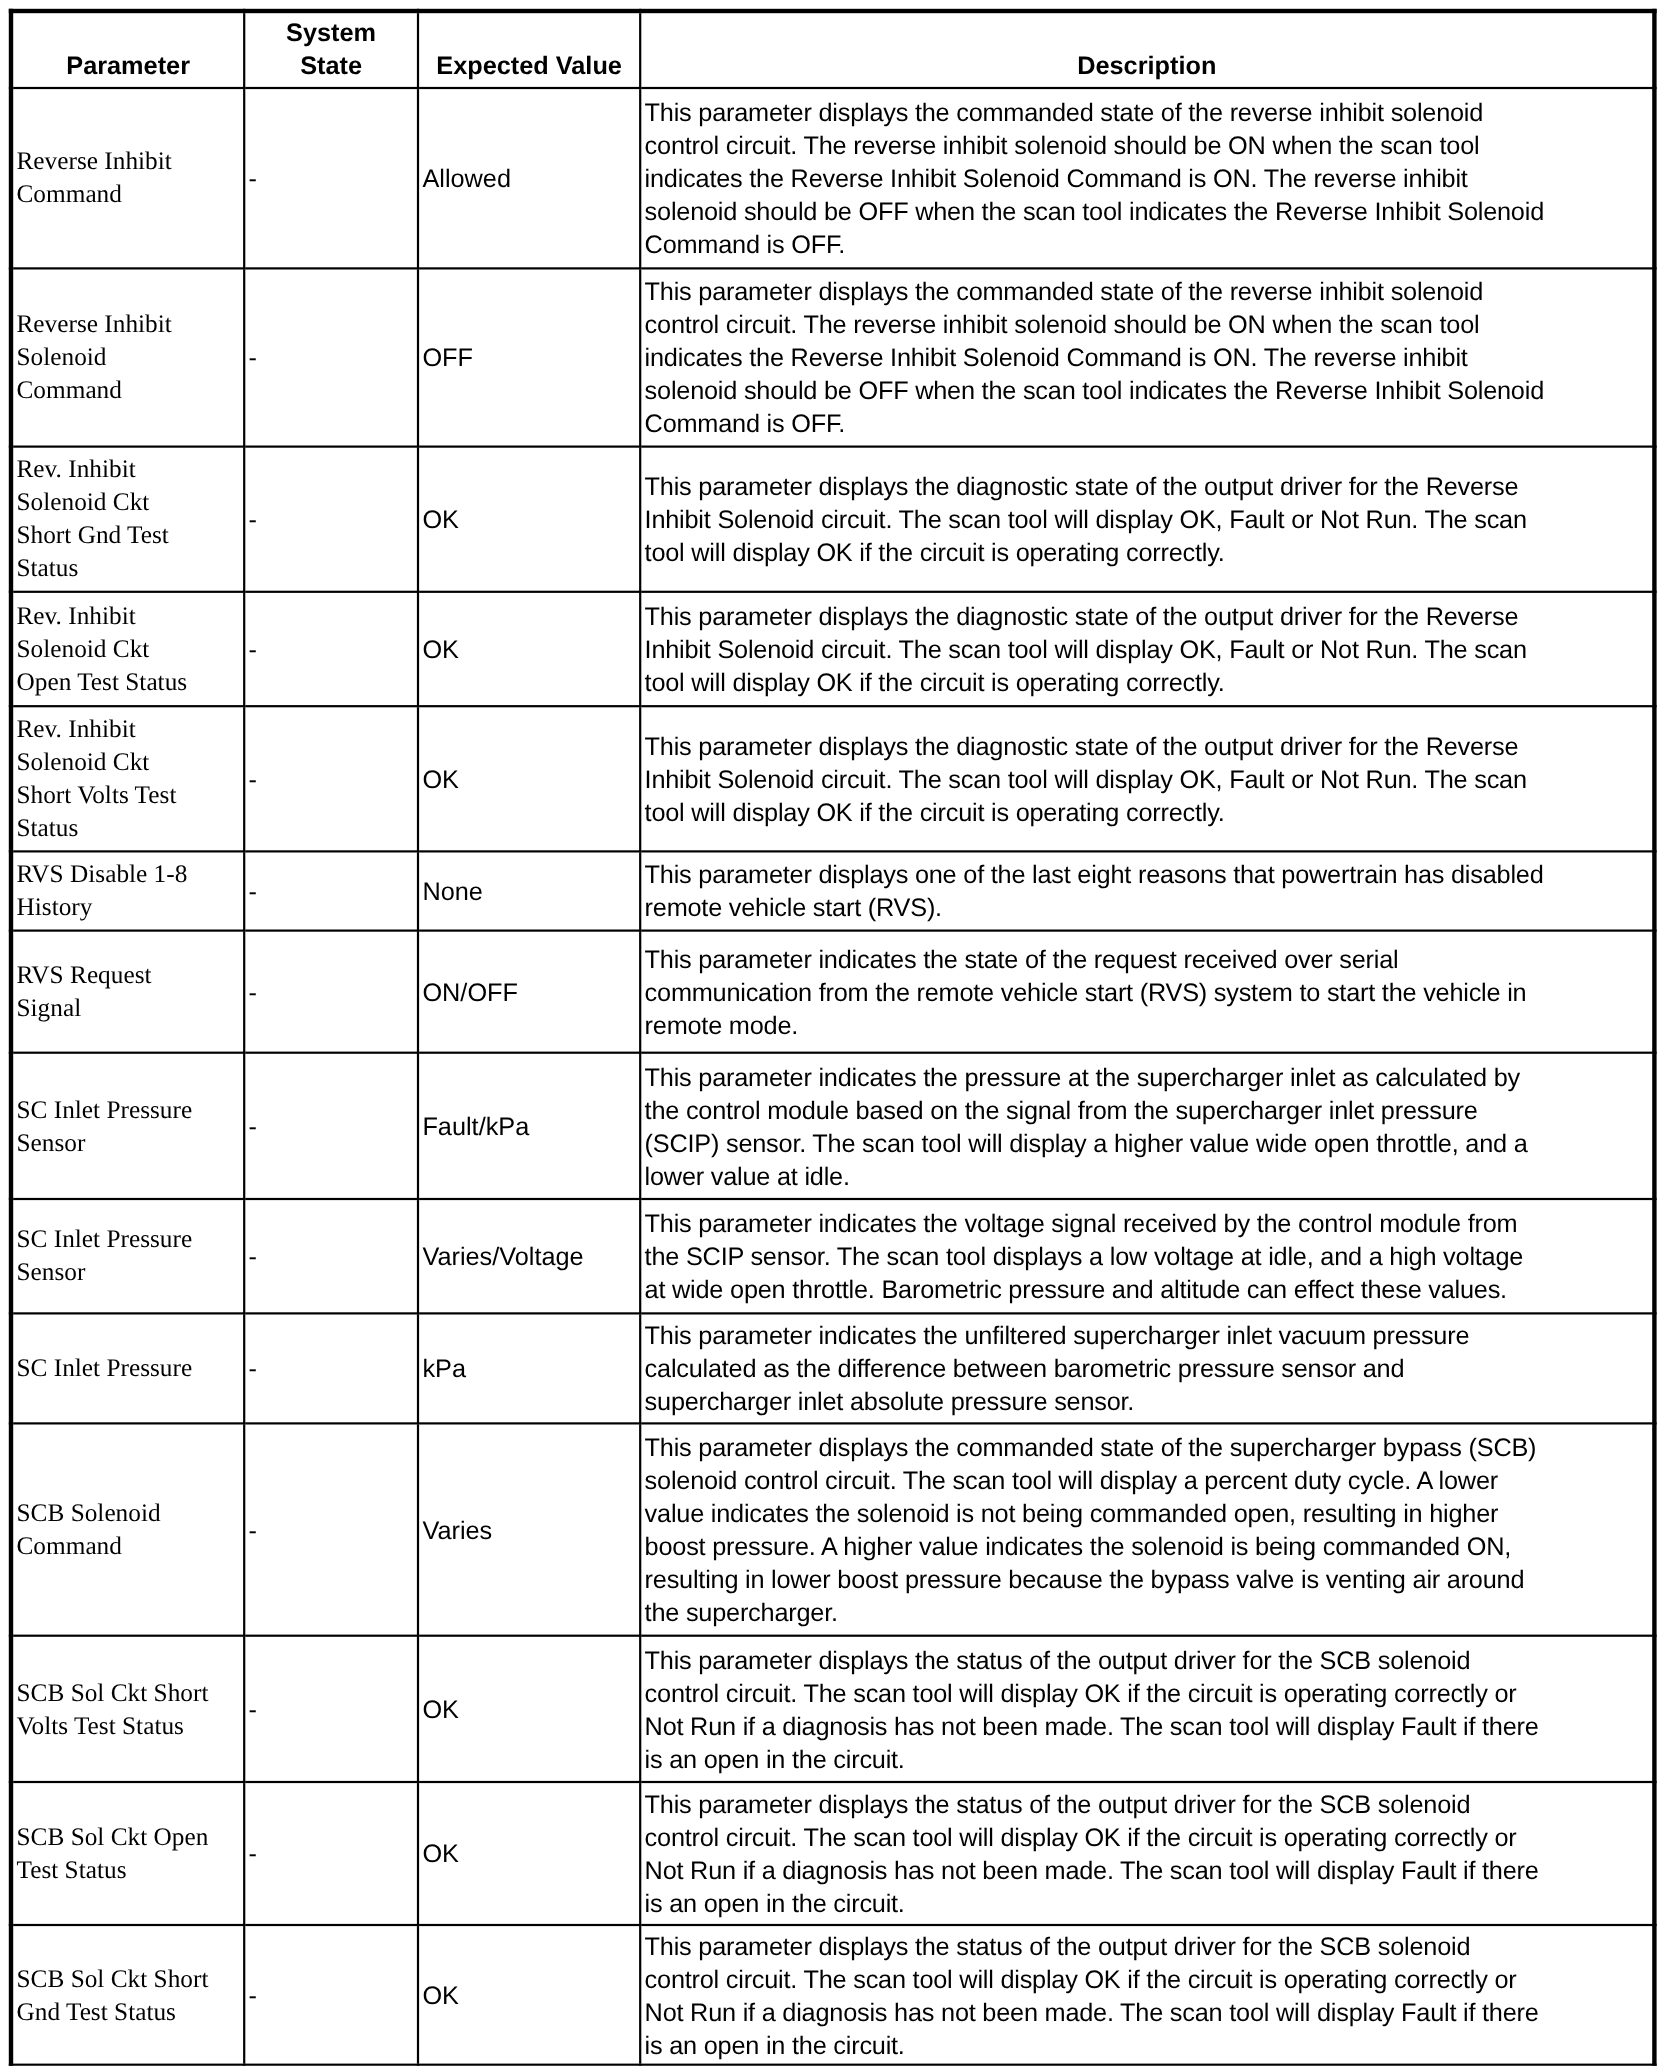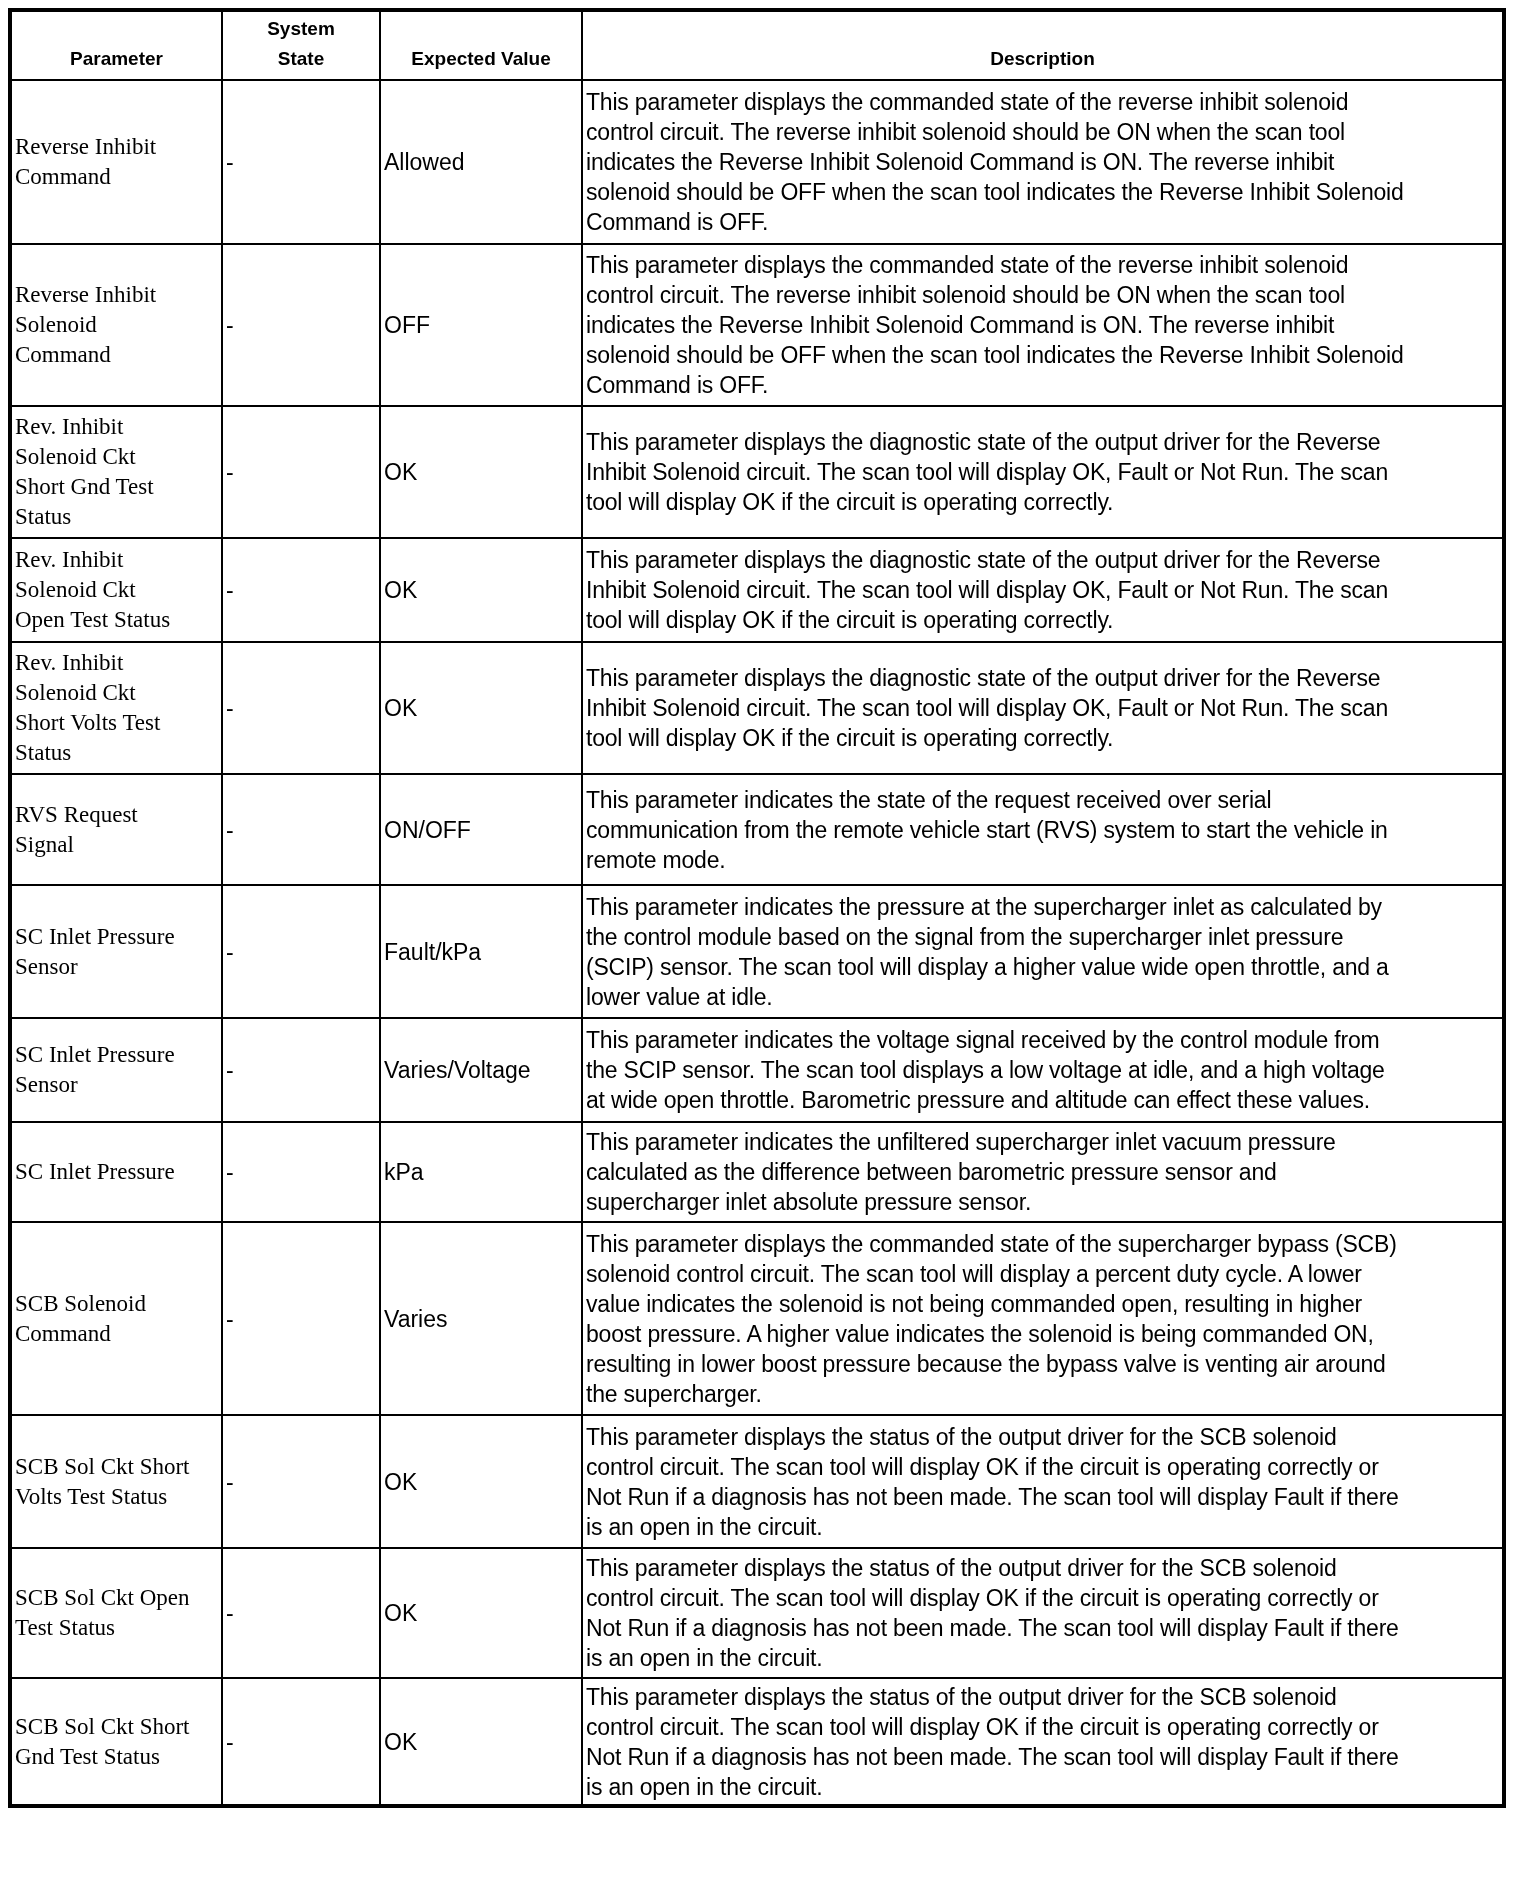--- a/index.html
+++ b/index.html
@@ -1,21 +1,21 @@
 <!DOCTYPE html>
 <html><head>
 <meta charset="utf-8">
 <style>
   html, body { margin: 0; padding: 0; background: #ffffff; }
   body { width: 1520px; height: 1878px; position: relative; overflow: hidden;
          font-family: "Liberation Sans", sans-serif; color: #000; }
   table.params { position: absolute; left: 8px; top: 8px; width: 1498px;
          border-collapse: collapse; table-layout: fixed; border: 4px solid #000; }
   table.params th, table.params td { border: 2px solid #000; padding: 0 3px; vertical-align: middle; }
-  table.params th { font-weight: bold; font-size: 19px; line-height: 30px; text-align: center;
+  table.params th { font-weight: bold; font-size: 23px; line-height: 30px; text-align: center;
          vertical-align: bottom; padding-bottom: 5px; margin-left: 21px; }
   table.params td { font-size: 23px; line-height: 30px; text-align: left; margin-left: 35px; }
   .c1 { width: 212px; } .c2 { width: 158px; } .c3 { width: 202px; } .c4 { width: auto; }
   td.desc { white-space: pre-line; letter-spacing: -0.2px; }
   td.param { white-space: pre-line; font-family: Liberation Serif, serif; }
   tr.hdr { height: 70px; }
 </style>
 </head>
 <body>
 
@@ -83,20 +83,28 @@
       <tr style="height: 132px;">
         <td class="param">Rev. Inhibit
 Solenoid Ckt
 Short Volts Test
 Status</td>
         <td class="state">-</td>
         <td class="value">OK</td>
         <td class="desc">This parameter displays the diagnostic state of the output driver for the Reverse
 Inhibit Solenoid circuit. The scan tool will display OK, Fault or Not Run. The scan
 tool will display OK if the circuit is operating correctly.</td>
+      </tr>
+      <tr style="height: 72px;">
+        <td class="param">RVS Disable 1-8
+History</td>
+        <td class="state">-</td>
+        <td class="value">None</td>
+        <td class="desc">This parameter displays one of the last eight reasons that powertrain has disabled
+remote vehicle start (RVS).</td>
       </tr>
       <tr style="height: 111px;">
         <td class="param">RVS Request
 Signal</td>
         <td class="state">-</td>
         <td class="value">ON/OFF</td>
         <td class="desc">This parameter indicates the state of the request received over serial
 communication from the remote vehicle start (RVS) system to start the vehicle in
 remote mode.</td>
       </tr>

